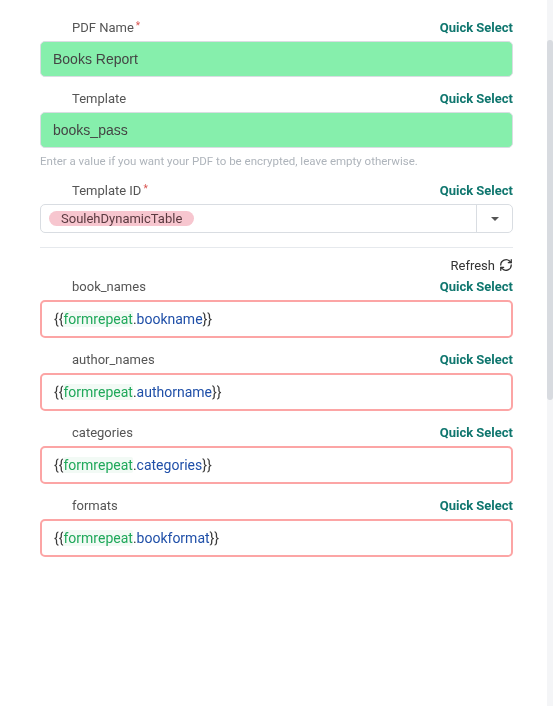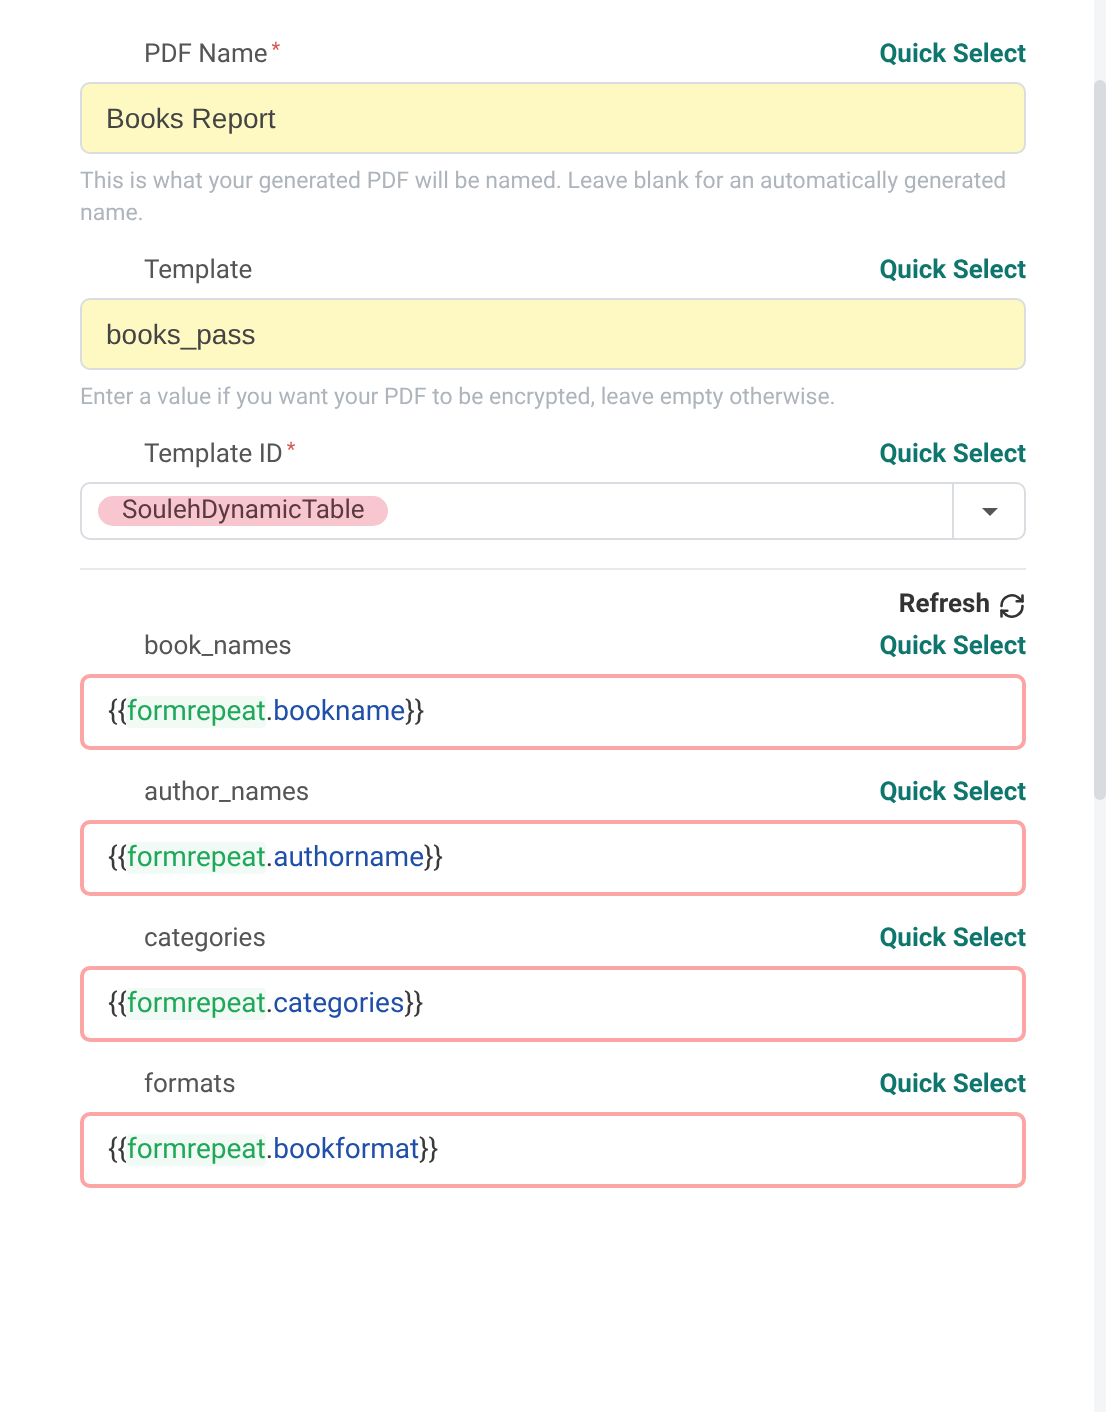--- a/index.html
+++ b/index.html
@@ -33,21 +33,21 @@
     color: #0f766e;
     cursor: pointer;
   }
   .input-box {
     width: 100%;
     border: 1px solid #d9dde2;
     border-radius: 5px;
     padding: 9px 12px;
     font-size: 14px;
     color: #444;
-    background: #fef9c3;
+    background: #86efac;
   }
   .help-text {
     font-size: 11.5px;
     color: #aeb4bb;
     margin-top: 5px;
     line-height: 1.4;
   }
   .select-wrap {
     display: flex;
     width: 100%;
@@ -92,26 +92,25 @@
     margin: 20px 0 8px 0;
   }
   .divider {
     border: none;
     border-top: 1px solid #e6e9ed;
     margin-bottom: 10px;
   }
   .refresh-row {
     display: flex;
     justify-content: flex-end;
-    align-items: flex-end;
+    align-items: flex-start;
     font-size: 13px;
     color: #333;
     margin-bottom: 6px;
     gap: 4px;
-    font-weight: bold;
   }
   .refresh-row svg { width: 14px; height: 14px; }
   .form-field .label-row { margin-bottom: 6px;}
   .template-input {
     width: 100%;
     border: 2px solid #fca5a5;
     border-radius: 5px;
     padding: 9px 12px;
     font-size: 14px;
     background: #fff;
@@ -143,21 +142,20 @@
 <div class="container">
 
   <div class="field-block">
     <div class="label-row">
       <div class="label">
         <span>PDF Name</span><span class="required">*</span>
       </div>
       <span class="quick-select">Quick Select</span>
     </div>
     <input class="input-box" type="text" value="Books Report" style="">
-    <div class="help-text">This is what your generated PDF will be named. Leave blank for an automatically generated name.</div>
   </div>
 
   <div class="field-block">
     <div class="label-row">
       <div class="label">Template</div>
       <span class="quick-select">Quick Select</span>
     </div>
     <input class="input-box" type="text" value="books_pass" style="">
     <div class="help-text">Enter a value if you want your PDF to be encrypted, leave empty otherwise.</div>
   </div>

